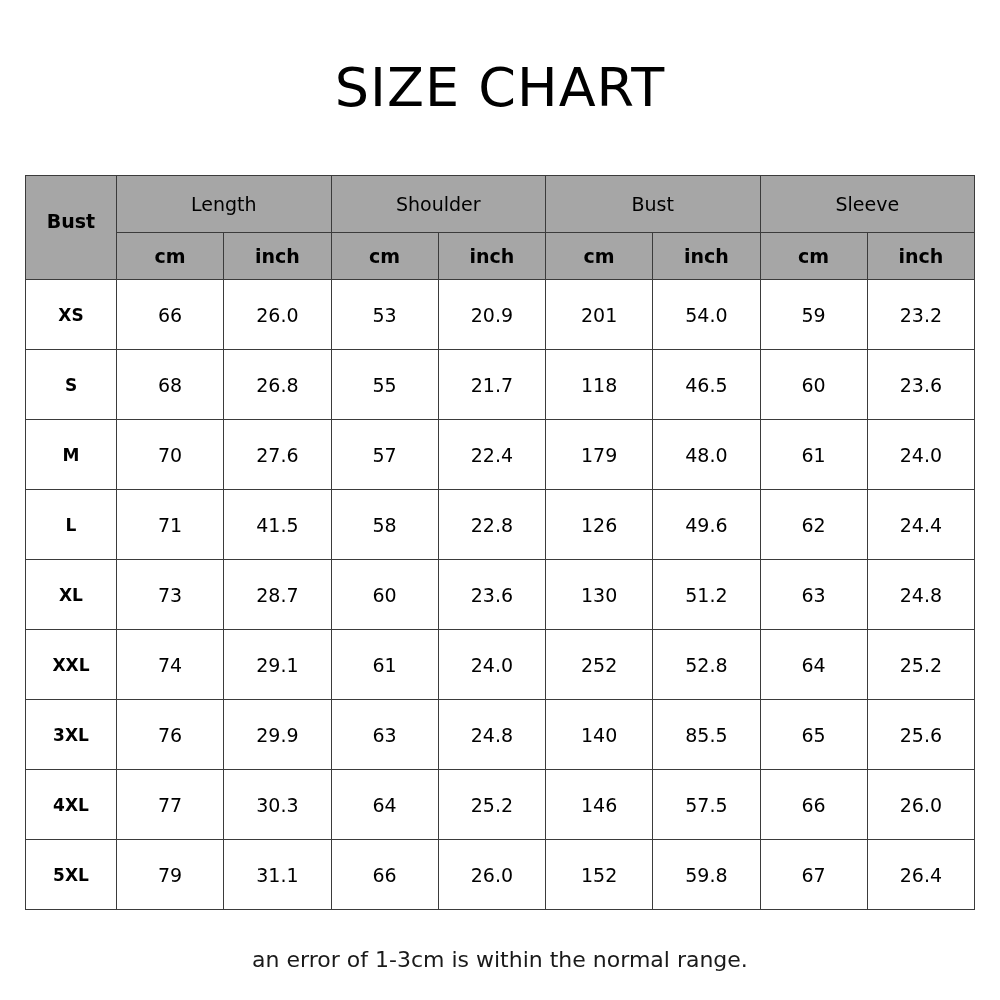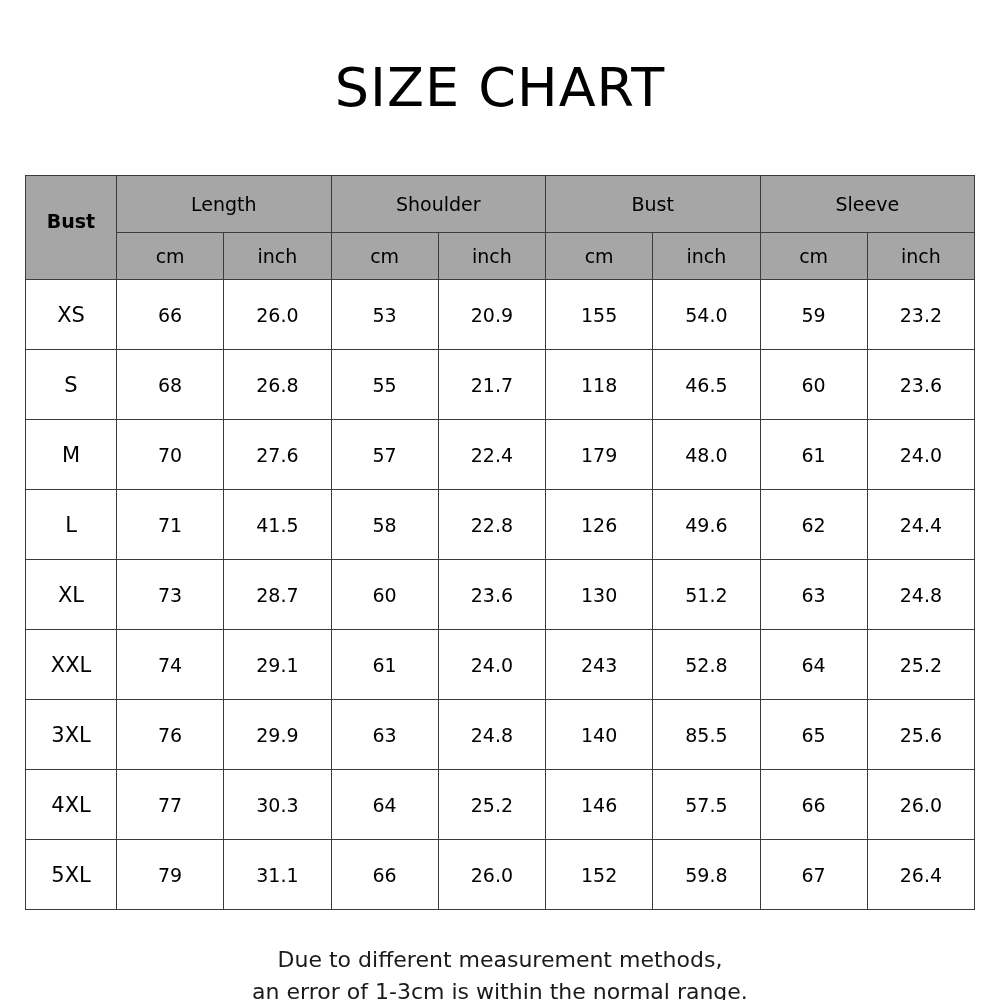--- a/index.html
+++ b/index.html
@@ -63,30 +63,30 @@
     padding-bottom: 14px;
   }
   th.group {
     height: 54px;
     font-size: 21px;
     font-weight: normal;
   }
   th.unit {
     height: 44px;
     font-size: 19px;
-    font-weight: normal;
+    font-weight: bold;
   }
   tbody td {
     height: 67px;
     background: #ffffff;
     font-size: 20px;
   }
   tbody td.size-label {
-    font-weight: normal;
-    font-size: 21px;
+    font-weight: bold;
+    font-size: 17px;
   }
   .footnote {
     margin-top: 34px;
     text-align: center;
     font-size: 22px;
     line-height: 1.45;
     color: #1a1a1a;
   }
   .footnote div {
     white-space: nowrap;
@@ -120,21 +120,21 @@
           <th class="unit">inch</th>
         </tr>
       </thead>
       <tbody>
         <tr>
           <td class="size-label">XS</td>
           <td>66</td>
           <td>26.0</td>
           <td>53</td>
           <td>20.9</td>
-          <td>155</td>
+          <td>201</td>
           <td>54.0</td>
           <td>59</td>
           <td>23.2</td>
         </tr>
         <tr>
           <td class="size-label">S</td>
           <td>68</td>
           <td>26.8</td>
           <td>55</td>
           <td>21.7</td>
@@ -175,21 +175,21 @@
           <td>51.2</td>
           <td>63</td>
           <td>24.8</td>
         </tr>
         <tr>
           <td class="size-label">XXL</td>
           <td>74</td>
           <td>29.1</td>
           <td>61</td>
           <td>24.0</td>
-          <td>243</td>
+          <td>252</td>
           <td>52.8</td>
           <td>64</td>
           <td>25.2</td>
         </tr>
         <tr>
           <td class="size-label">3XL</td>
           <td>76</td>
           <td>29.9</td>
           <td>63</td>
           <td>24.8</td>
@@ -218,17 +218,16 @@
           <td>152</td>
           <td>59.8</td>
           <td>67</td>
           <td>26.4</td>
         </tr>
       </tbody>
     </table>
   </div>
 
   <div class="footnote">
-    <div>Due to different measurement methods,</div>
     <div>an error of 1-3cm is within the normal range.</div>
   </div>
 
 </div>
 
 </body></html>

